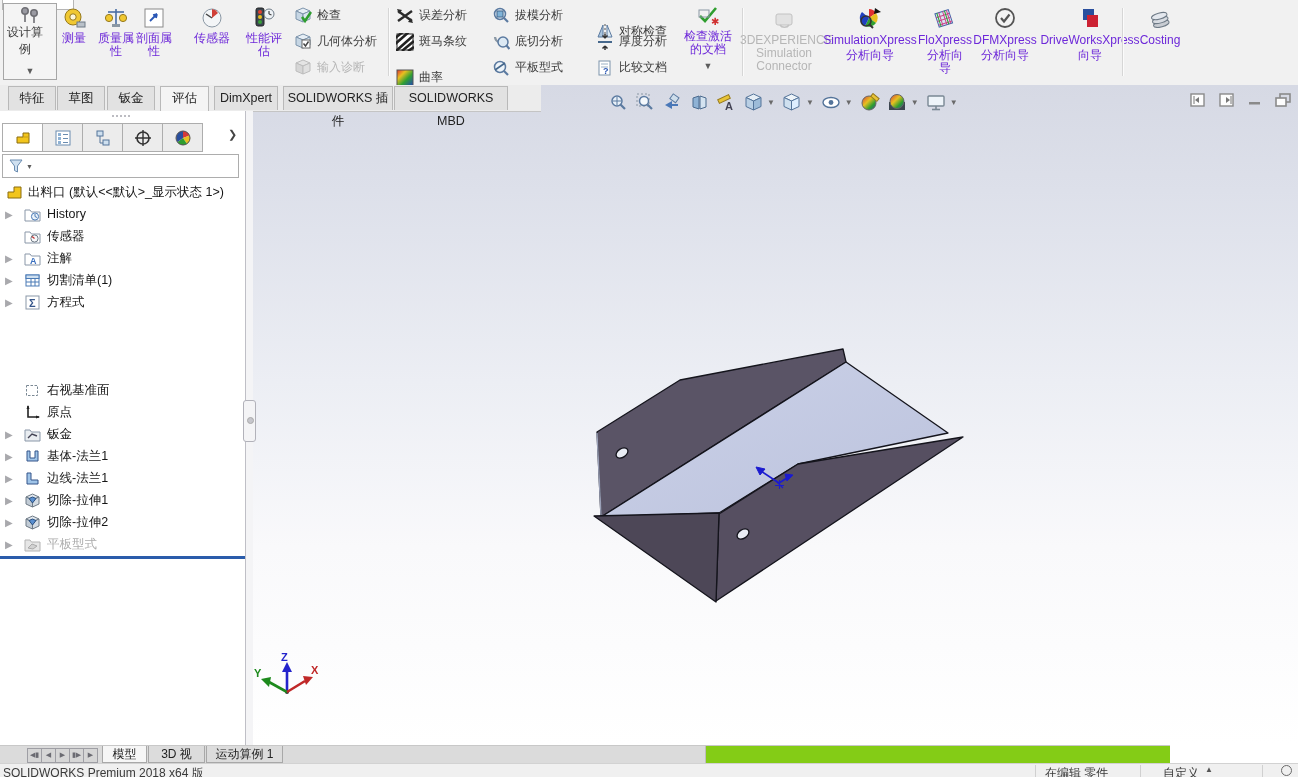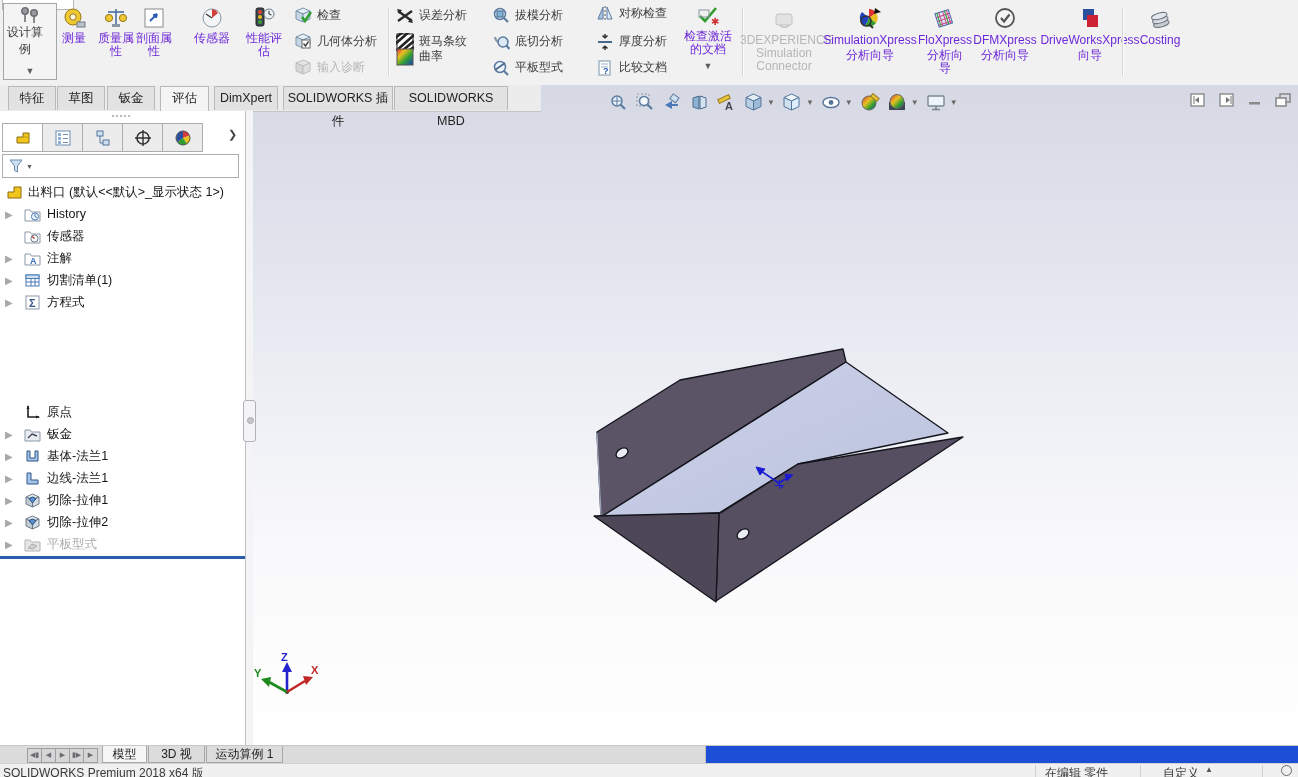--- a/index.html
+++ b/index.html
@@ -42,21 +42,21 @@
   .trow .arrow{position:absolute;left:5px;color:#a9a9ad;font-size:10px}
   .trow .ticon{position:absolute;left:24px;width:17px;height:17px}
   .trow .tlabel{position:absolute;left:47px;white-space:nowrap}
   .trow.root .ticon{left:6px}
   .trow.root .tlabel{left:28px}
   .trow.gray .tlabel{color:#ababab}
   .rollback{position:absolute;left:0;top:445px;width:245px;height:3px;background:#2a5cab}
   .griphandle{position:absolute;left:243px;top:400px;width:11px;height:40px;background:#f4f4f6;border:1px solid #b2b2ba;border-radius:3px}
   .gripdot{position:absolute;left:3px;top:16px;width:5px;height:5px;border-radius:50%;background:#c6c6cc;border:1px solid #aaa}
   
-  .btabs{position:absolute;left:0;top:745px;width:1298px;height:18px;background:#1d4ed8;border-top:1px solid #c8c8c8}
+  .btabs{position:absolute;left:0;top:745px;width:1170px;height:18px;background:#84cc16;border-top:1px solid #c8c8c8}
   .btabs .shade{position:absolute;left:0;top:0;width:705px;height:18px;background:#dbdbdb;border-right:1px solid #bdbdbd}
   .navbtn{position:absolute;top:2px;width:13px;height:13px;background:#d6d6d6;border:1px solid #9e9ea4;color:#6b6b72;
           font-size:7px;line-height:12px;text-align:center}
   .btab{position:absolute;top:0;height:17px;background:#dcdcdc;border:1px solid #a8a8a8;border-top:none;
         font-size:12px;line-height:16px;text-align:center;color:#222;padding:0 8px;box-sizing:border-box}
   .btab.active{background:#f6f6f6}
   .statusbar{position:absolute;left:0;top:763px;width:1298px;height:14px;background:#f0f0f0;border-top:1px solid #d2d2d2;overflow:hidden}
   .statusbar .cell{position:absolute;top:1px;font-size:12px;color:#3a3a3a;white-space:nowrap}
   .ssep{position:absolute;top:1px;height:13px;border-left:1px solid #d0d0d0}
   .topremnant{position:absolute;left:2px;top:-5px;width:70px;height:13px;background:#fff;border:1px solid #b5b5b5}
@@ -162,21 +162,21 @@
     </svg>
     <span class="lbl">误差分析</span>
   </div>
   <div class="rs" style="left:396px;top:33px">
     <svg width="18" height="18">
       <rect x="1" y="1" width="16" height="16" fill="#fff" stroke="#222"></rect>
       <path d="M-2 6 L8 -2 M-2 12 L14 -2 M0 18 L18 2 M6 18 L18 8 M12 18 L18 14" stroke="#222" stroke-width="2.6"></path>
     </svg>
     <span class="lbl">斑马条纹</span>
   </div>
-  <div class="rs" style="left:396px;top:48px">
+  <div class="rs" style="left:396px;top:69px">
     <svg width="18" height="18">
       <defs>
           <linearGradient id="rainbow" x1="0" y1="0" x2="1" y2="1">
         <stop offset="0" stop-color="#e03030"></stop>
             <stop offset="0.3" stop-color="#e8c020"></stop>
         <stop offset="0.6" stop-color="#30a030"></stop>
             <stop offset="1" stop-color="#2040c0"></stop>
       </linearGradient>
         </defs>
       <rect x="1" y="1" width="16" height="16" fill="url(#rainbow)" stroke="#555"></rect>
@@ -202,21 +202,21 @@
   </div>
   <div class="rs" style="left:492px;top:59px">
     <svg width="18" height="18">
       <circle cx="8" cy="8" r="5.5" fill="#eef4f9" stroke="#5b7aa0" stroke-width="1.5"></circle>
       <line x1="3" y1="11" x2="13" y2="4" stroke="#46688c" stroke-width="1.6"></line>
       <line x1="12" y1="12" x2="16" y2="16" stroke="#5b7aa0" stroke-width="2.2"></line>
     </svg>
     <span class="lbl">平板型式</span>
   </div>
 
-  <div class="rs" style="left:596px;top:5px">
+  <div class="rs" style="left:596px;top:23px">
     <svg width="18" height="18">
       <polygon points="2,14 7,2 7,14" fill="#aac4dd" stroke="#5b7aa0"></polygon>
       <polygon points="16,14 11,2 11,14" fill="#dce9f4" stroke="#5b7aa0"></polygon>
       <line x1="9" y1="1" x2="9" y2="16" stroke="#555" stroke-dasharray="2 2"></line>
     </svg>
     <span class="lbl">对称检查</span>
   </div>
   <div class="rs" style="left:596px;top:33px">
     <svg width="18" height="18">
       <line x1="2" y1="9" x2="16" y2="9" stroke="#46688c" stroke-width="2"></line>
@@ -566,20 +566,26 @@
     <span class="tlabel">切割清单(1)</span>
   </div>
   <div class="trow" style="top:180px">
     <span class="arrow">▶</span>
     <svg class="ticon" viewBox="0 0 17 17">
       <rect x="2" y="2" width="13" height="13" fill="#fff" stroke="#8a97a8"></rect>
       <text x="5" y="13" font-size="11" font-weight="bold" fill="#35558a">Σ</text>
     </svg>
     <span class="tlabel">方程式</span>
   </div>
+  <div class="trow" style="top:268px">
+    <svg class="ticon" viewBox="0 0 17 17">
+      <rect x="2.5" y="3.5" width="11" height="10" fill="none" stroke="#7a8894" stroke-dasharray="2.5 1.5"></rect>
+    </svg>
+    <span class="tlabel">右视基准面</span>
+  </div>
   <div class="trow" style="top:290px">
     <svg class="ticon" viewBox="0 0 17 17">
       <path d="M4 2 V13 H15" fill="none" stroke="#222" stroke-width="1.6"></path>
       <polygon points="4,1 2.5,5 5.5,5" fill="#222"></polygon>
         <polygon points="16,13 12,11.5 12,14.5" fill="#222"></polygon>
     </svg>
     <span class="tlabel">原点</span>
   </div>
   <div class="trow" style="top:312px">
     <span class="arrow">▶</span>

